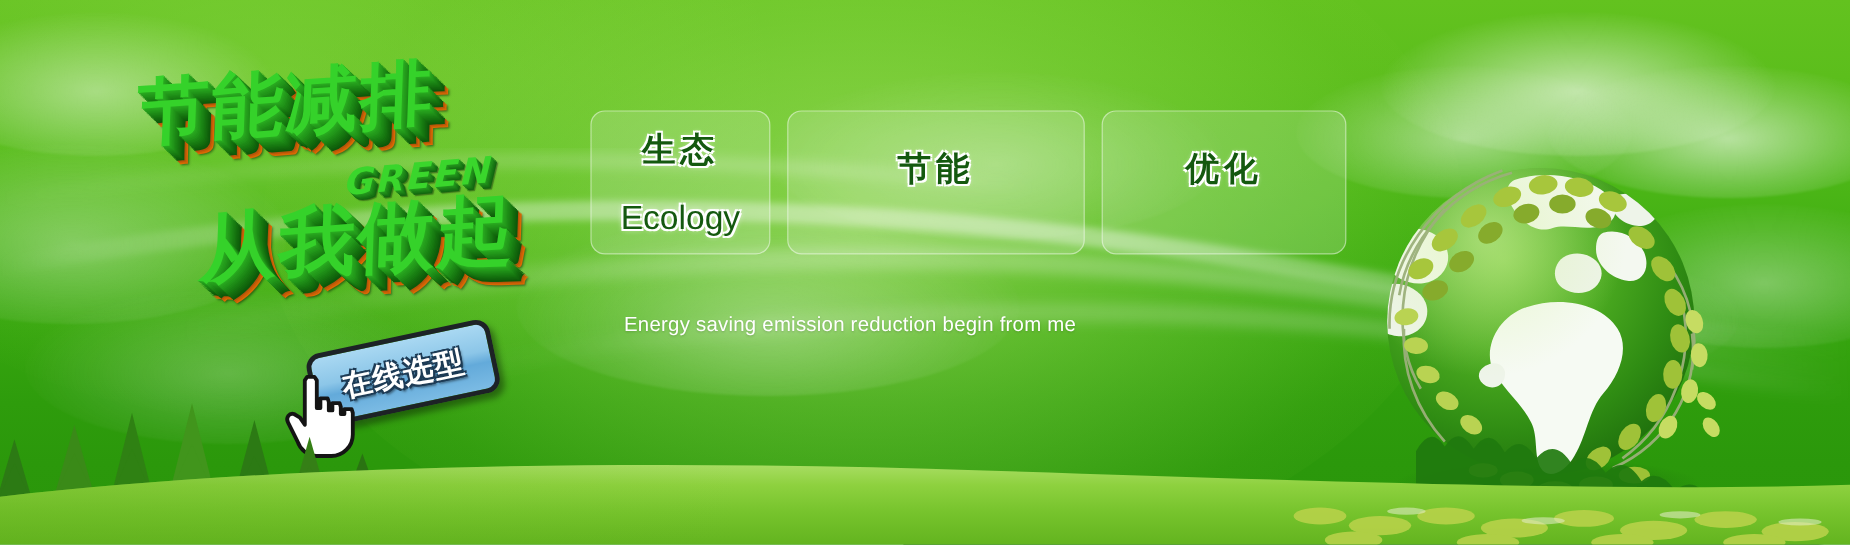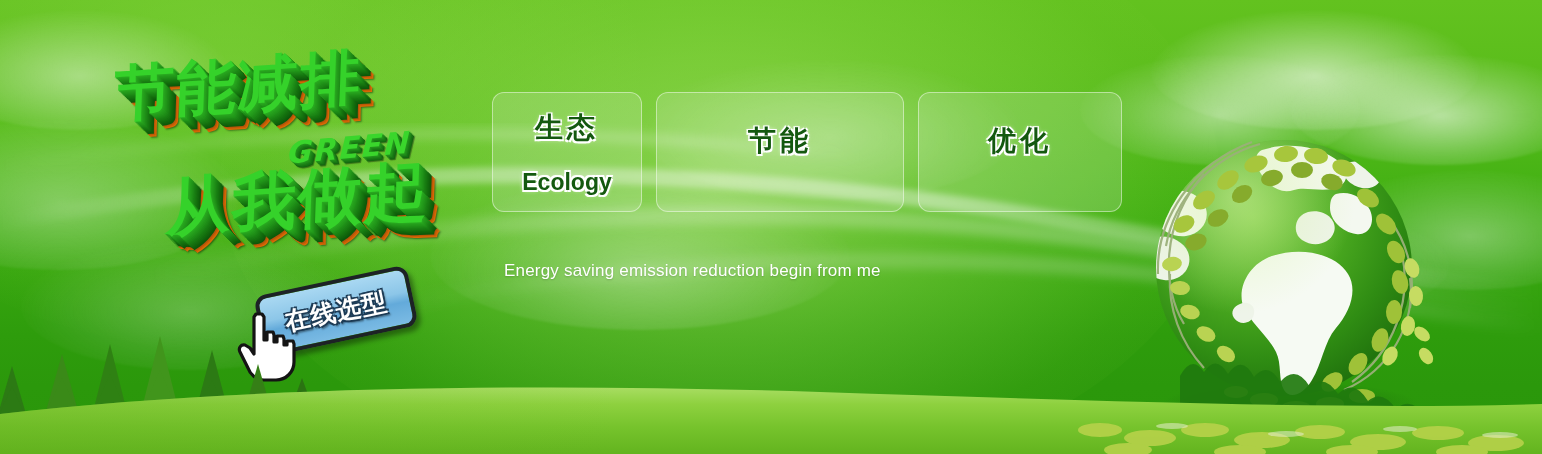--- a/index.html
+++ b/index.html
@@ -215,33 +215,33 @@
     letter-spacing: 4px;
     color: #14590f;
     margin-bottom: 22px;
     text-shadow:
       -1.5px -1.5px 0 #ffffff, 1.5px -1.5px 0 #ffffff,
       -1.5px 1.5px 0 #ffffff, 1.5px 1.5px 0 #ffffff,
       0 0 4px rgba(255,255,255,0.9);
   }
   .card-en {
     font-family: "Liberation Sans", sans-serif;
-    font-size: 23px;
-    font-weight: bold;
+    font-size: 28px;
+    font-weight: normal;
     color: #14590f;
     white-space: nowrap;
     text-shadow:
       -1.6px -1.6px 0 #ffffff, 1.6px -1.6px 0 #ffffff,
       -1.6px 1.6px 0 #ffffff, 1.6px 1.6px 0 #ffffff,
       0 0 5px rgba(255,255,255,0.95);
   }
 
   .tagline {
     position: absolute;
-    left: 504px;
+    left: 520px;
     top: 261px;
     font-family: "Liberation Sans", sans-serif;
     font-size: 17px;
     color: #ffffff;
     letter-spacing: 0.2px;
     text-shadow: 0 1px 2px rgba(0,0,0,0.18);
     white-space: nowrap;
   }
 
   

